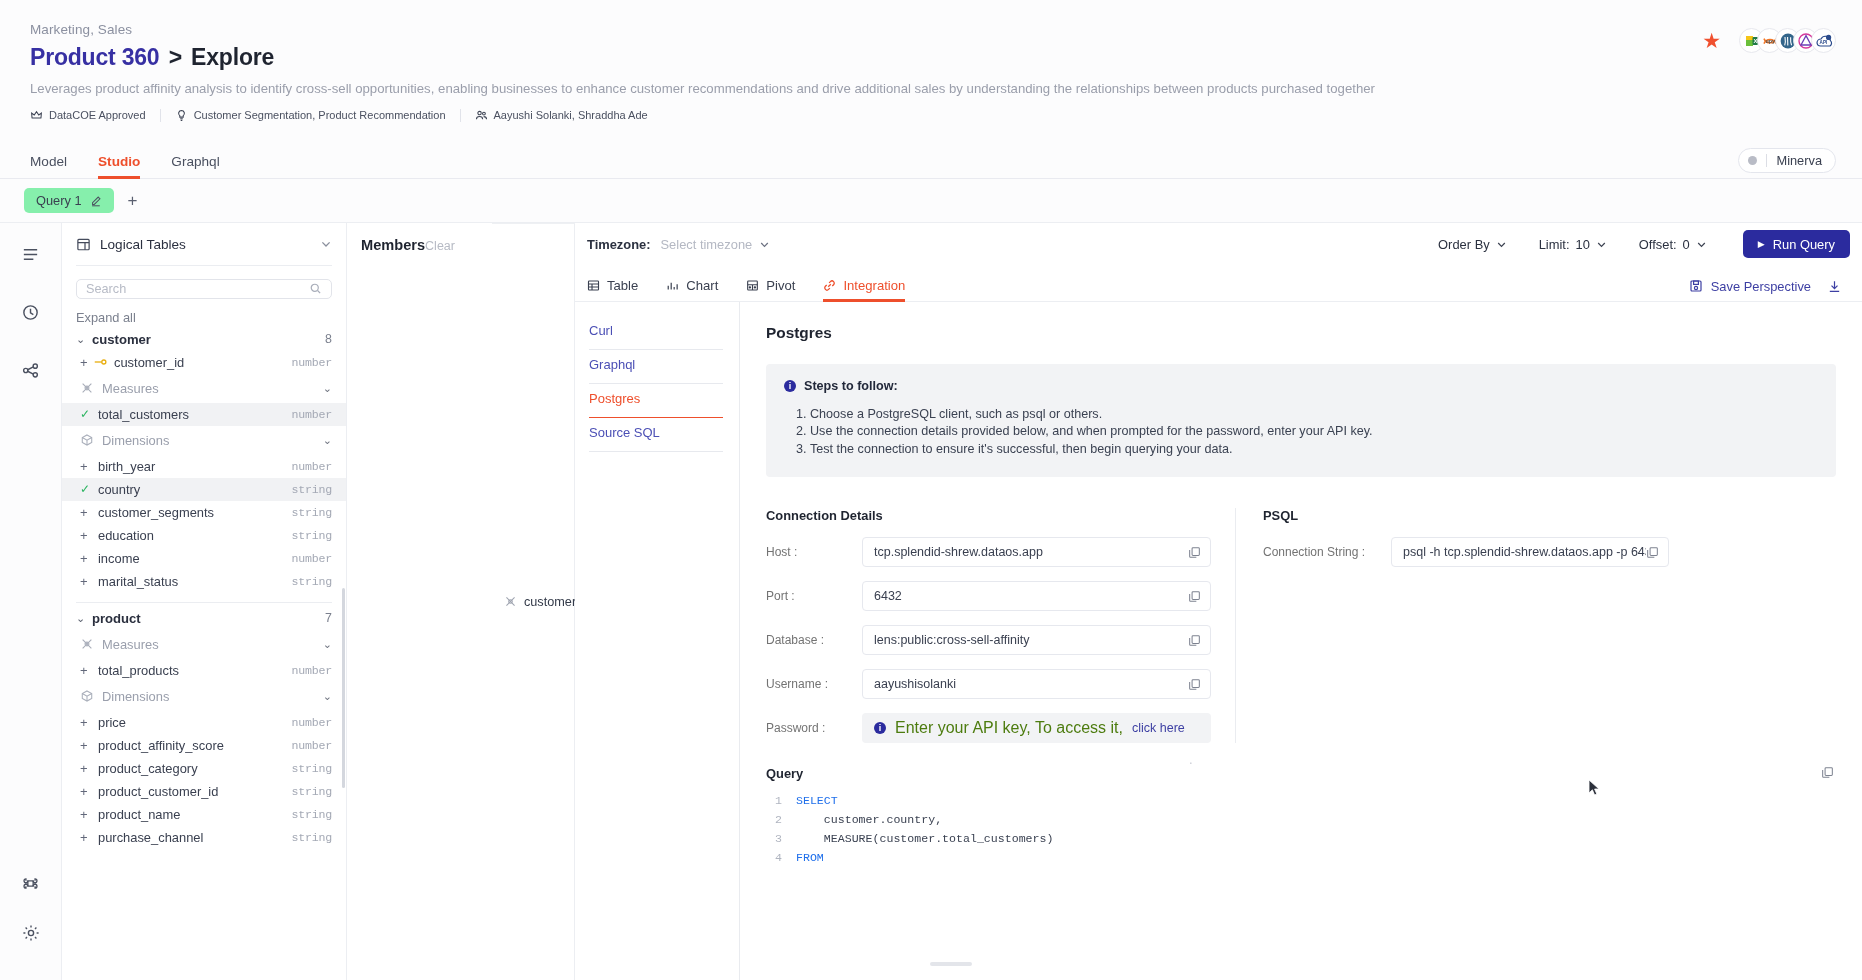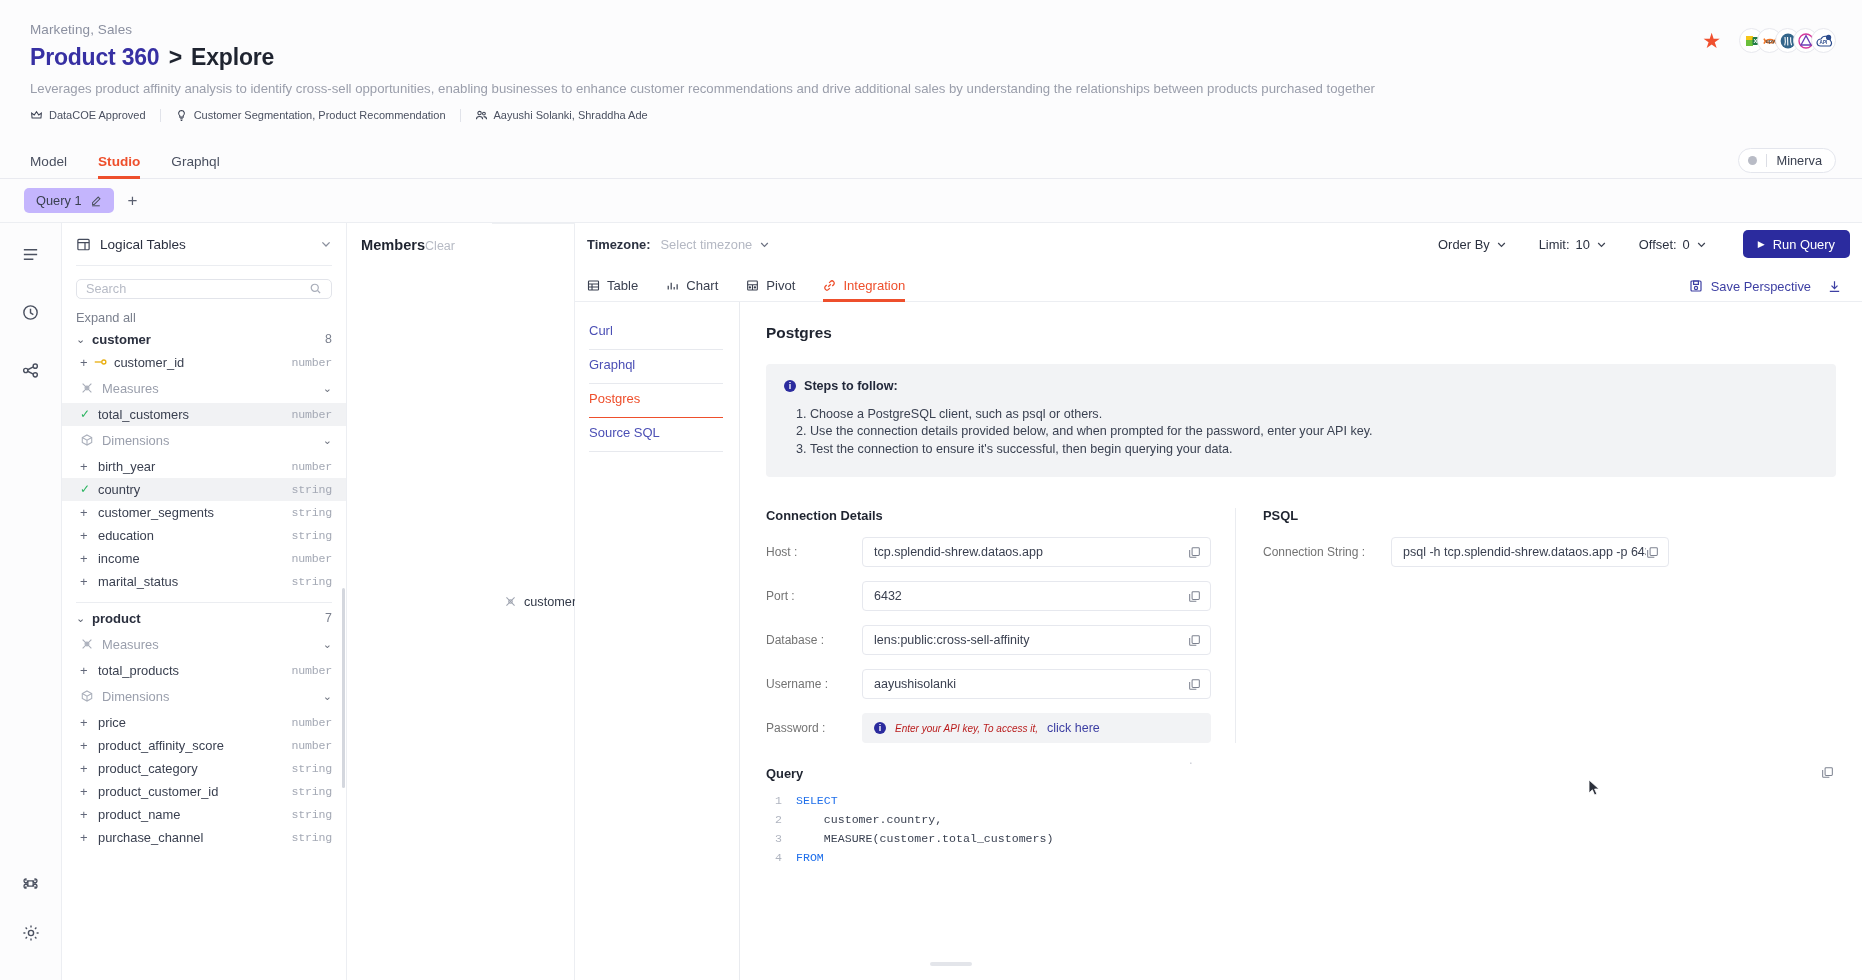--- a/index.html
+++ b/index.html
@@ -50,21 +50,21 @@
     position: absolute; right: 26px; bottom: 5px; display: flex; align-items: center; gap: 9px;
     border: 1px solid #e4e6ed; border-radius: 16px; padding: 4px 13px 4px 9px; background: #fff;
   }
   .minerva .dot { width: 9px; height: 9px; border-radius: 50%; background: #b9bcc6; }
   .minerva .divider { width: 1px; height: 13px; background: #dcdee5; }
   .minerva .lbl { font-size: 12.8px; color: #3a4050; }
 
   
   .querystrip { padding: 9px 24px 8px 24px; display: flex; align-items: center; gap: 6px; flex: none; }
   .qtab {
-    background: #c4b5fd; border-radius: 5px; padding: 5px 12px; font-size: 12.8px;
+    background: #86efac; border-radius: 5px; padding: 5px 12px; font-size: 12.8px;
     color: #3a4050; display: flex; align-items: center; gap: 8px; cursor: pointer;
   }
   .qtab .pen { width: 12px; height: 12px; }
   .qadd { width: 26px; height: 26px; display: flex; align-items: center; justify-content: center;
           font-size: 17px; color: #5a6070; cursor: pointer; }
 
   
   .body { display: flex; flex: 1; min-height: 0; border-top: 1px solid #eceef2; }
 
   
@@ -178,21 +178,21 @@
   .cd-h { font-size: 12.9px; font-weight: bold; color: #1f2430; }
   .cd-row { display: flex; align-items: center; margin-top: 14px; }
   .cd-lbl { width: 96px; flex: none; font-size: 12px; color: #737373; }
   .cd-input {
     flex: 1; height: 30px; border: 1px solid #e6e8ee; border-radius: 4px; display: flex;
     align-items: center; padding: 0 9px 0 11px; background: #fff; font-size: 12.5px; color: #3a4050;
   }
   .cd-input .val { flex: 1; white-space: nowrap; overflow: hidden; }
   .copyico { width: 13px; height: 13px; color: #7d8290; cursor: pointer; flex: none; }
   .pw-input { background: #f2f3f5; border-color: transparent; gap: 9px; }
-  .pw-input .txt { font-size: 10px; color: #b91c1c; font-style: italic; }
+  .pw-input .txt { font-size: 16px; color: #4d7c0f; }
   .pw-input .lnk { color: #3d3fa3; cursor: pointer; }
   .cs-lbl { width: 128px; }
   .cs-input { max-width: 278px; }
 
   .qsec { margin-top: 23px; position: relative; }
   .qsec .qh { font-size: 12.9px; font-weight: bold; color: #1f2430; }
   .qsec .qcopy { position: absolute; right: 2px; top: 0px; width: 13px; height: 13px; color: #7d8290; cursor: pointer; }
   .code { margin-top: 11px; font-family: "Liberation Mono", monospace; font-size: 11.6px; line-height: 1.62; }
   .cline { display: flex; }
   .cnum { width: 30px; flex: none; text-align: right; padding-right: 14px; color: #b0b5c0; }

